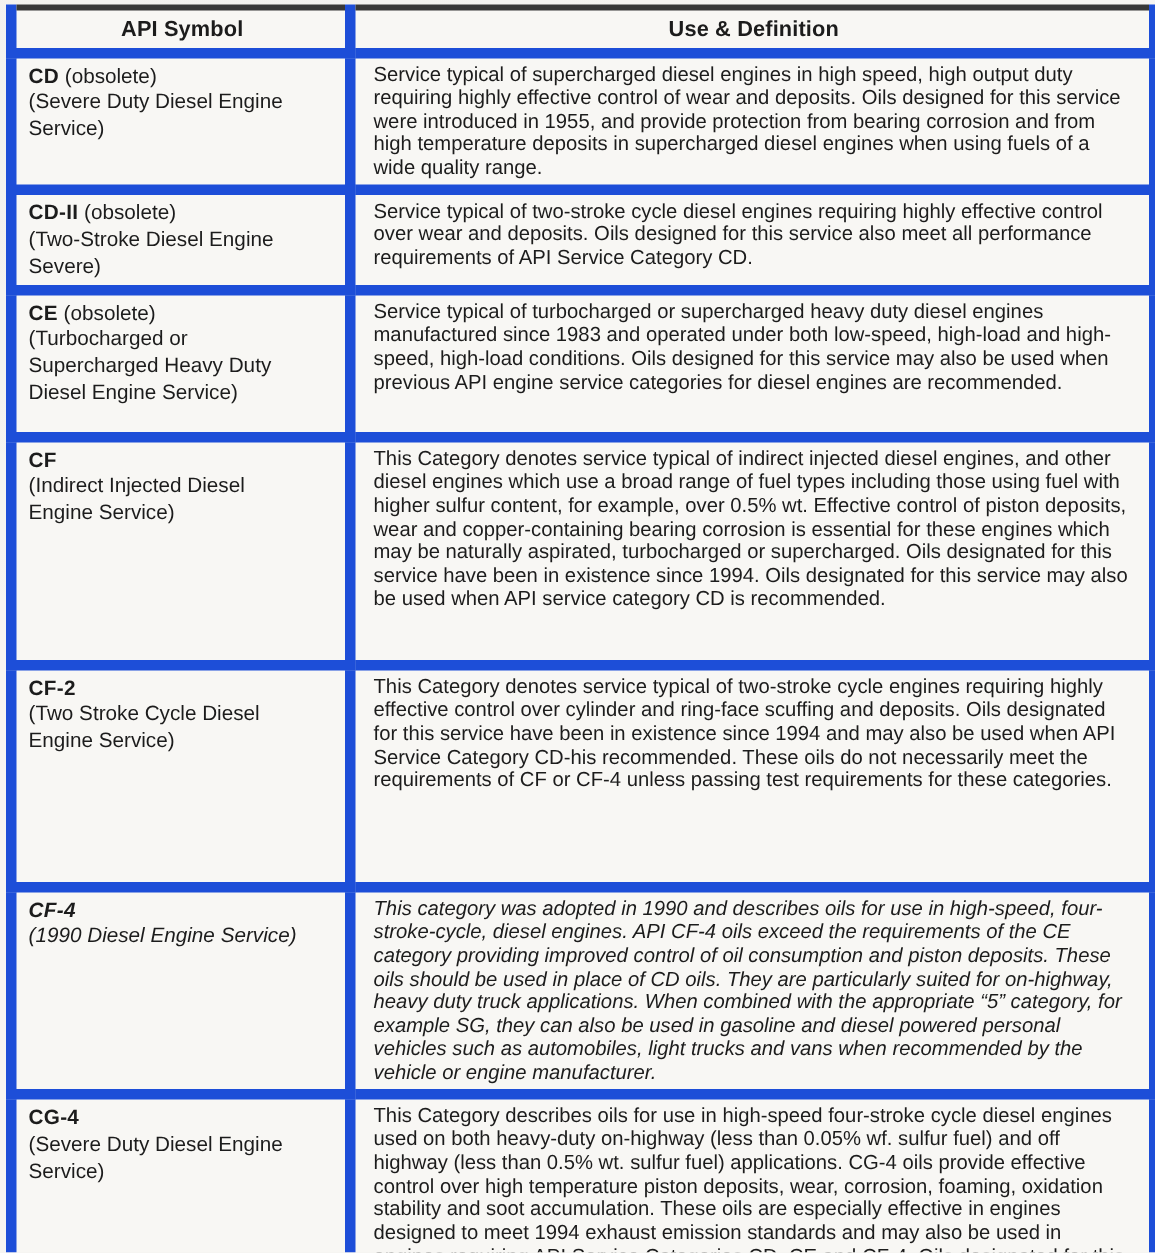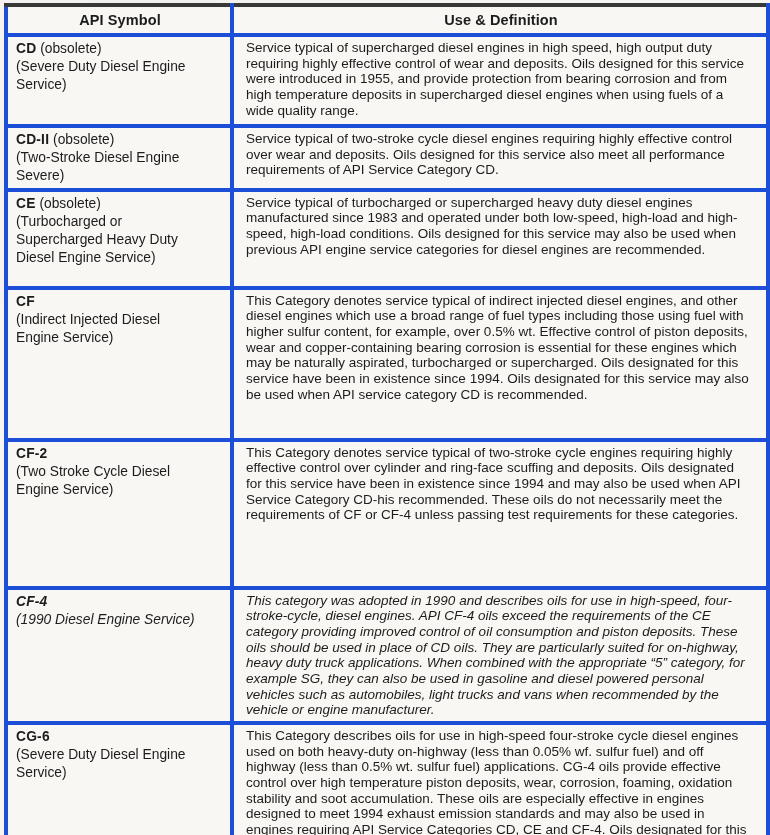--- a/index.html
+++ b/index.html
@@ -21,21 +21,21 @@
     box-sizing: border-box;
     padding: 3px 4px;
   }
   table.api-table {
     border-collapse: collapse;
     width: 762px;
     table-layout: fixed;
     background: #f8f7f4;
   }
   table.api-table td, table.api-table th {
-    border: 4px solid #1d4ed8;
+    border: 7px solid #1d4ed8;
     vertical-align: top;
     box-sizing: border-box;
   }
   table.api-table tr.header th {
     border-top: 4px solid #383838;
   }
   table.api-table tr.last td {
     border-bottom: 5px solid #2f2f2f;
   }
   col.c-sym { width: 226px; }
@@ -145,21 +145,21 @@
         <span class="code">CF-4</span><span class="qual"></span>
         <div class="name">(1990 Diesel Engine Service)</div>
       </td>
       <td class="def-cell">
         <span>This category was adopted in 1990 and describes oils for use in high-speed, four-stroke-cycle, diesel engines. API CF-4 oils exceed the requirements of the CE category providing improved control of oil consumption and piston deposits. These oils should be used in place of CD oils. They are particularly suited for on-highway, heavy duty truck applications. When combined with the appropriate “5” category, for example SG, they can also be used in gasoline and diesel powered personal vehicles such as automobiles, light trucks and vans when recommended by the vehicle or engine manufacturer.</span>
       </td>
     </tr>
 
     <tr class="r6 last">
       <td class="sym-cell">
-        <span class="code">CG-6</span><span class="qual"></span>
+        <span class="code">CG-4</span><span class="qual"></span>
         <div class="name">(Severe Duty Diesel Engine Service)</div>
       </td>
       <td class="def-cell">
         <span>This Category describes oils for use in high-speed four-stroke cycle diesel engines used on both heavy-duty on-highway (less than 0.05% wf. sulfur fuel) and off highway (less than 0.5% wt. sulfur fuel) applications. CG-4 oils provide effective control over high temperature piston deposits, wear, corrosion, foaming, oxidation stability and soot accumulation. These oils are especially effective in engines designed to meet 1994 exhaust emission standards and may also be used in engines requiring API Service Categories CD, CE and CF-4. Oils designated for this service have been in existence since January 1995.</span>
       </td>
     </tr>
 
   </tbody>
     </table>
 </div>

